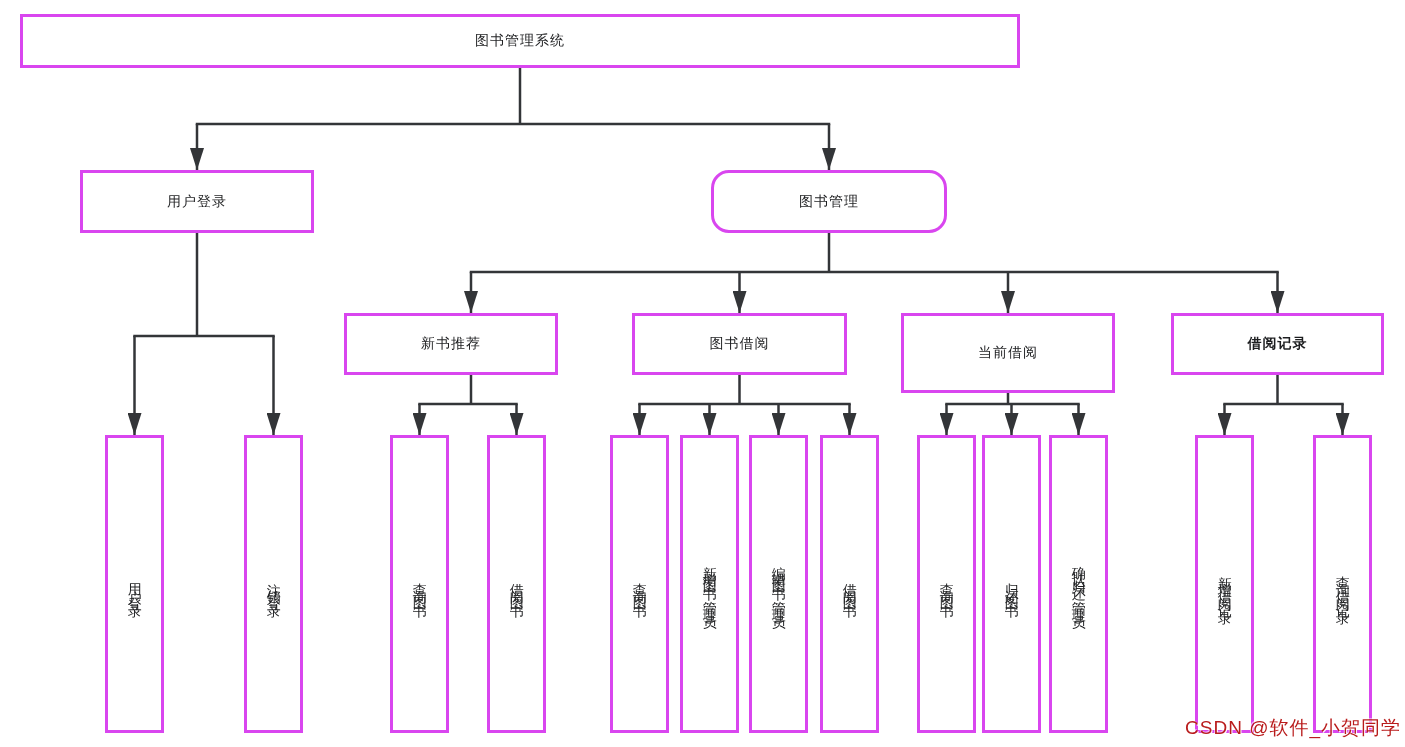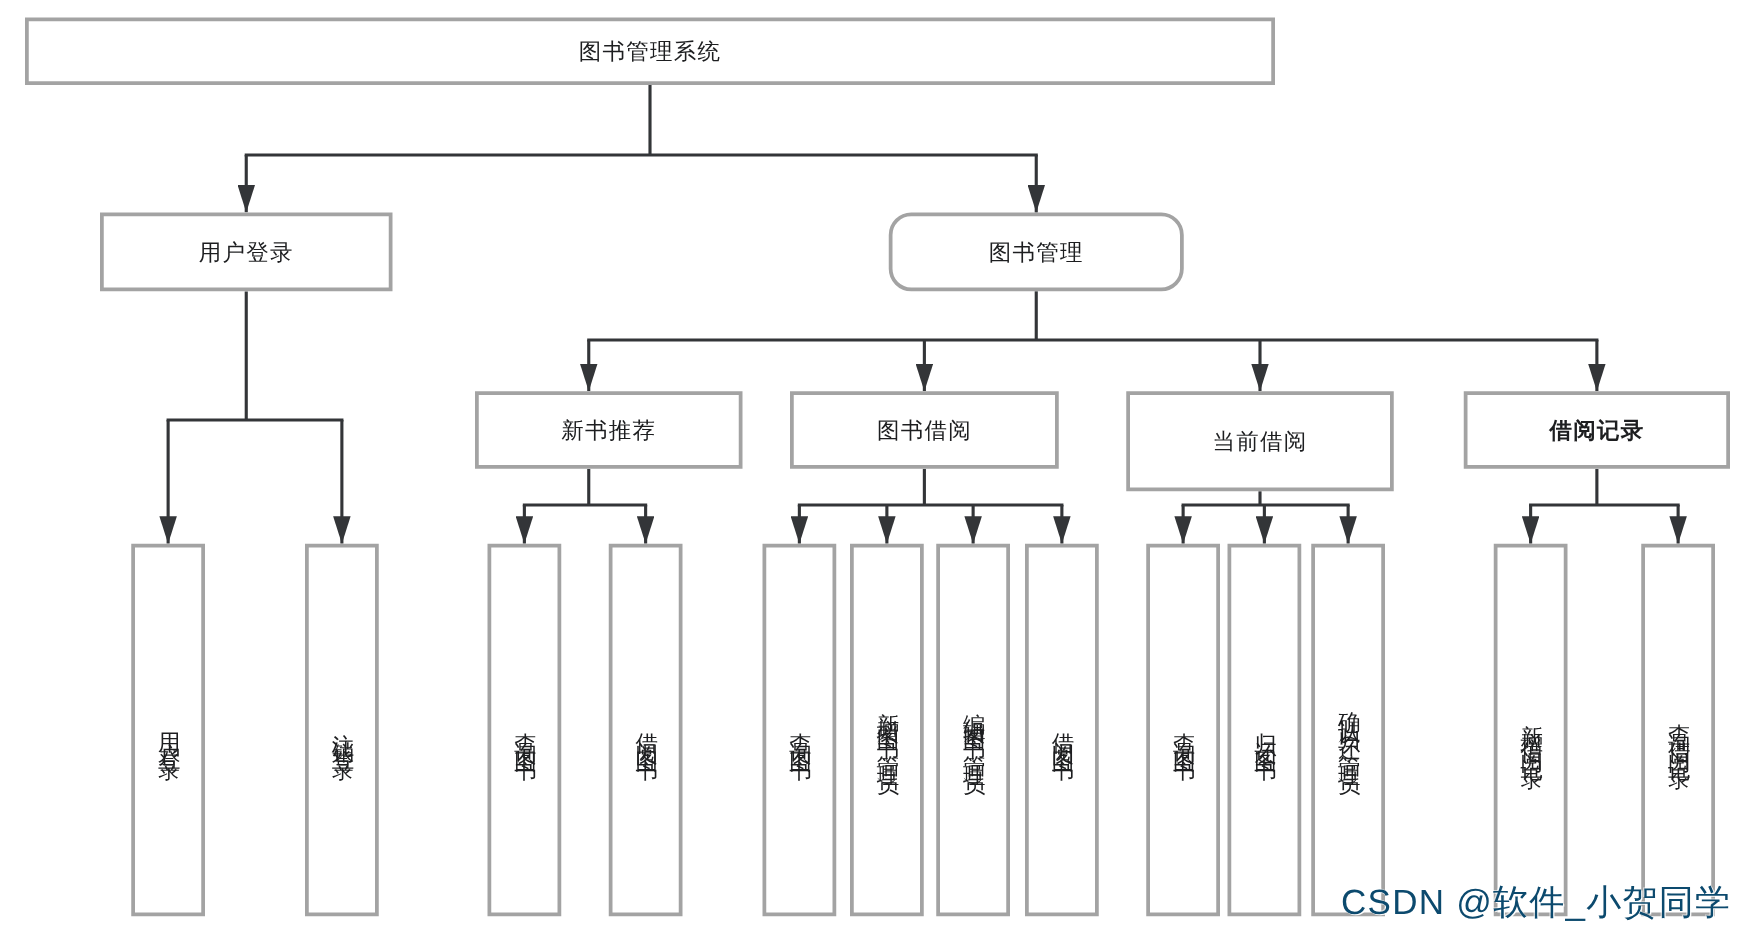--- a/index.html
+++ b/index.html
@@ -19,44 +19,44 @@
     position: absolute;
     left: 0;
     top: 0;
     width: 1405px;
     height: 747px;
     z-index: 1;
   }
   .node {
     position: absolute;
     box-sizing: border-box;
-    border: 3px solid #a3a3a3;
+    border: 3px solid #d946ef;
     background: #ffffff;
     color: #1d1e20;
     display: flex;
     align-items: center;
     justify-content: center;
     z-index: 2;
-    font-size: 18px;
+    font-size: 14px;
     letter-spacing: 1px;
   }
   .node.vertical {
     writing-mode: vertical-rl;
     text-orientation: mixed;
     letter-spacing: 7px;
     line-height: 1.1;
     padding-top: 4px;
   }
   .watermark {
     position: absolute;
-    right: 20px;
+    right: 4px;
     bottom: 6px;
     z-index: 5;
-    font-size: 28px;
-    color: #0c4a6e;
+    font-size: 19px;
+    color: #b91c1c;
     text-shadow: 1px 1px 0 rgba(255,255,255,0.95), -1px -1px 0 rgba(255,255,255,0.6);
     letter-spacing: 1px;
     white-space: nowrap;
   }
 </style>
 </head>
 <body>
 
 <div class="canvas">
   <svg class="connectors" id="connectors" viewBox="0 0 1405 747" xmlns="http://www.w3.org/2000/svg">
@@ -99,21 +99,21 @@
         <line x1="1223.25" y1="404" x2="1343.75" y2="404"></line>
         <line x1="1224.5" y1="404" x2="1224.5" y2="435" marker-end="url(#arrowhead)"></line>
         <line x1="1342.5" y1="404" x2="1342.5" y2="435" marker-end="url(#arrowhead)"></line>
       </g>
   </svg>
 
   <div id="nodes">
       <div class="node horizontal" style="left: 20px; top: 14px; width: 1000px; height: 54px;">图书管理系统</div>
       <div class="node horizontal" style="left: 80px; top: 170px; width: 234px; height: 63px;">用户登录</div>
       <div class="node horizontal" style="left: 711px; top: 170px; width: 236px; height: 63px; border-radius: 18px;">图书管理</div>
-      <div class="node horizontal" style="left: 380px; top: 313px; width: 214px; height: 62px;">新书推荐</div>
+      <div class="node horizontal" style="left: 344px; top: 313px; width: 214px; height: 62px;">新书推荐</div>
       <div class="node horizontal" style="left: 632px; top: 313px; width: 215px; height: 62px;">图书借阅</div>
       <div class="node horizontal" style="left: 901px; top: 313px; width: 214px; height: 80px;">当前借阅</div>
       <div class="node horizontal" style="left: 1171px; top: 313px; width: 213px; height: 62px; font-weight: bold;">借阅记录</div>
       <div class="node vertical" style="left: 105px; top: 435px; width: 59px; height: 298px;">用户登录</div>
       <div class="node vertical" style="left: 244px; top: 435px; width: 59px; height: 298px;">注销登录</div>
       <div class="node vertical" style="left: 390px; top: 435px; width: 59px; height: 298px;">查询图书</div>
       <div class="node vertical" style="left: 487px; top: 435px; width: 59px; height: 298px;">借阅图书</div>
       <div class="node vertical" style="left: 610px; top: 435px; width: 59px; height: 298px;">查询图书</div>
       <div class="node vertical" style="left: 680px; top: 435px; width: 59px; height: 298px;">新增图书（管理员）</div>
       <div class="node vertical" style="left: 749px; top: 435px; width: 59px; height: 298px;">编辑图书（管理员）</div>

